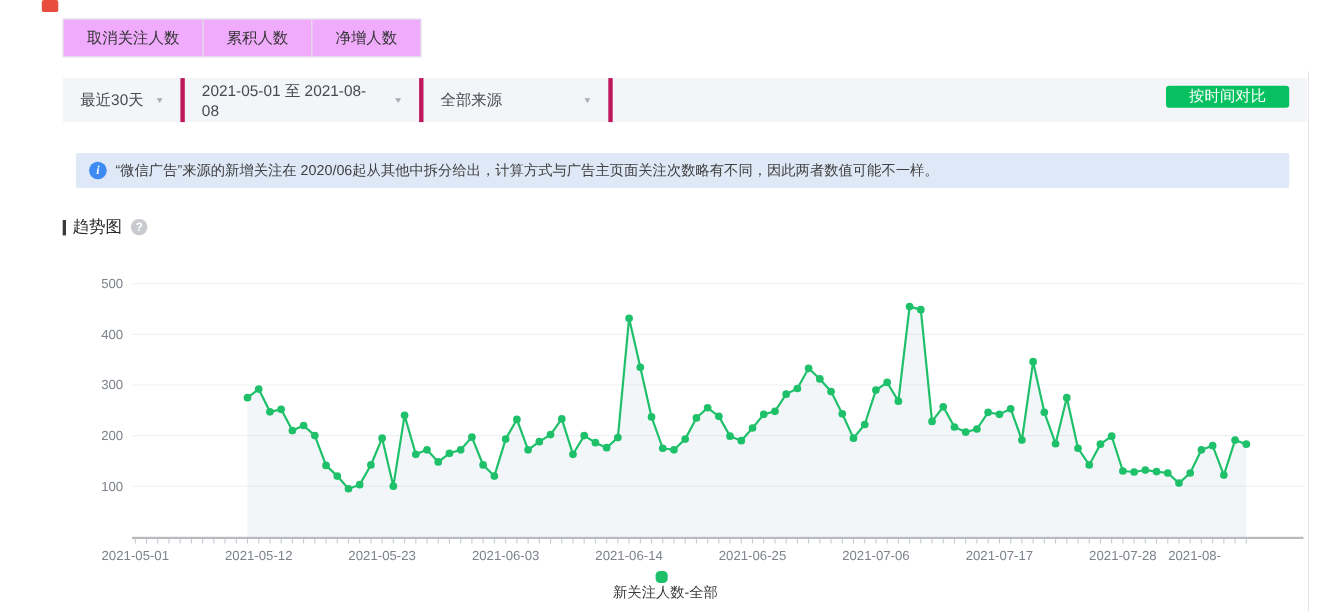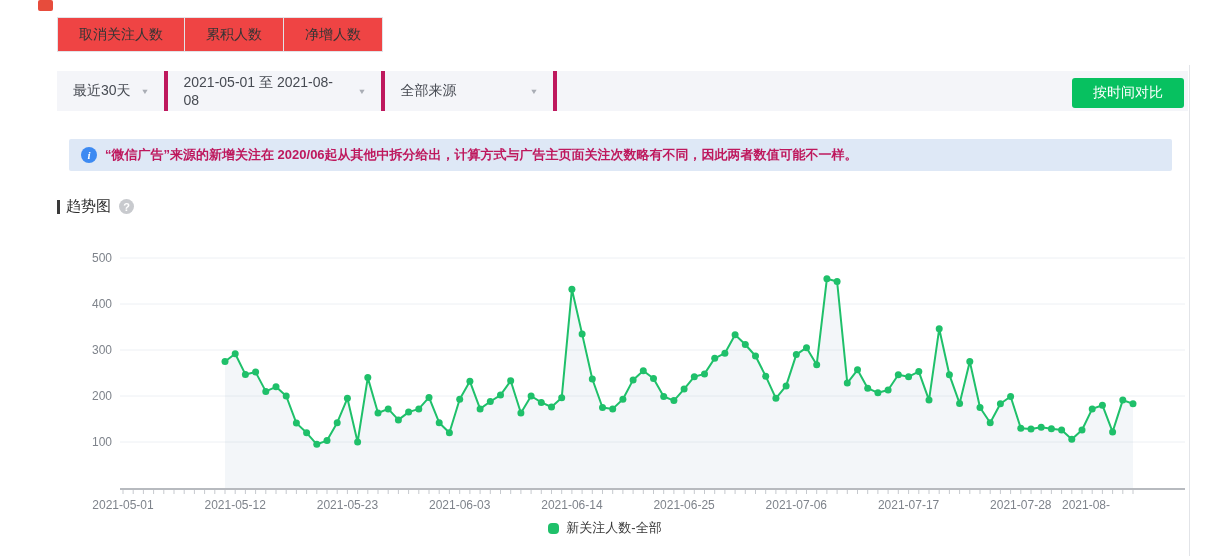--- a/index.html
+++ b/index.html
@@ -6,54 +6,54 @@
   html,body { width:1210px; height:556px; background:#ffffff; overflow:hidden;
               font-family:"Liberation Sans", sans-serif; position:relative; }
   .abs { position:absolute; }
 
   
   .red-frag { left:38px; top:0; width:15px; height:11px; background:#e74c3c; border-radius:2px; }
 
   
   .tabs { left:57px; top:17px; display:flex; }
   .tab { height:35px; line-height:33px; padding:0 21px; font-size:14px; color:#353535;
-         background:#ef4444; border:1px solid #e2e3e7; margin-left:-1px; cursor:pointer; white-space:nowrap; }
+         background:#f0abfc; border:1px solid #e2e3e7; margin-left:-1px; cursor:pointer; white-space:nowrap; }
   .tab:first-child { margin-left:0; }
   .tab.active { background:var(--green); border-color:var(--green); color:#fff; line-height:35px; }
 
   
   .filterbar { left:57px; top:71px; width:1131px; height:40px; background:#f4f5f9; display:flex; align-items:stretch; }
   .fseg { display:flex; align-items:center; justify-content:space-between; padding:0 14px 0 16px;
           border-right:4px solid #be185d; font-size:14px; color:#464a52; cursor:pointer; }
   .fseg .caret { font-size:9px; color:#a9adb5; margin-left:10px; transform:scaleY(.85); }
-  .btn-compare { position:absolute; right:4px; top:7px; width:112px; height:30px; background:var(--green);
+  .btn-compare { position:absolute; right:16px; top:7px; width:112px; height:20px; background:var(--green);
           color:#fff; font-size:14px; border:none; border-radius:3px; cursor:pointer; display:flex;
           align-items:center; justify-content:center; }
 
   
   .notice { left:69px; top:139px; width:1103px; height:32px; background:#dee8f6; border-radius:2px;
             display:flex; align-items:center; padding:0 12px; }
   .info-ic { width:16px; height:16px; border-radius:50%; background:#3d8af2; color:#fff; font-size:11px;
              font-weight:bold; display:flex; align-items:center; justify-content:center; flex:0 0 16px;
              font-family:"Liberation Serif", serif; font-style:italic; }
-  .notice-text { font-size:13px; color:#be185d; margin-left:8px; white-space:nowrap;font-weight:bold; }
+  .notice-text { font-size:13px; color:#404040; margin-left:8px; white-space:nowrap; }
 
   
   .sec { left:57px; top:197px; display:flex; align-items:center; }
   .sec-bar { width:3px; height:14px; background:#3a3a3a; margin-right:6px; }
   .sec-title { font-size:15px; font-weight:normal; color:#2b2b2b; }
   .help-ic { width:15px; height:15px; border-radius:50%; background:#c8cace; color:#fff; font-size:11px;
              font-weight:bold; display:flex; align-items:center; justify-content:center; margin-left:8px; cursor:pointer; }
 
   
   #chart-wrap { left:0; top:230px; width:1210px; height:285px; }
   svg text { font-family:"Liberation Sans", sans-serif; }
 
   
-  .legend { left:0; top:519px; width:1210px; display:flex; align-items:center; justify-content:center; cursor:pointer; }
+  .legend { left:0; top:519px; width:1210px; display:flex; align-items:center; justify-content:center; cursor:pointer;flex-direction:column; }
   .legend-marker { width:11px; height:11px; border-radius:4px; background:var(--line-green); margin-right:7px; }
   .legend-label { font-size:13px; color:#3a3a3a; }
 
   .right-border { left:1189px; top:65px; width:1px; height:491px; background:#e2e4e8; }
 </style>
 </head>
 <body>
 
 <div class="abs red-frag"></div>
 

